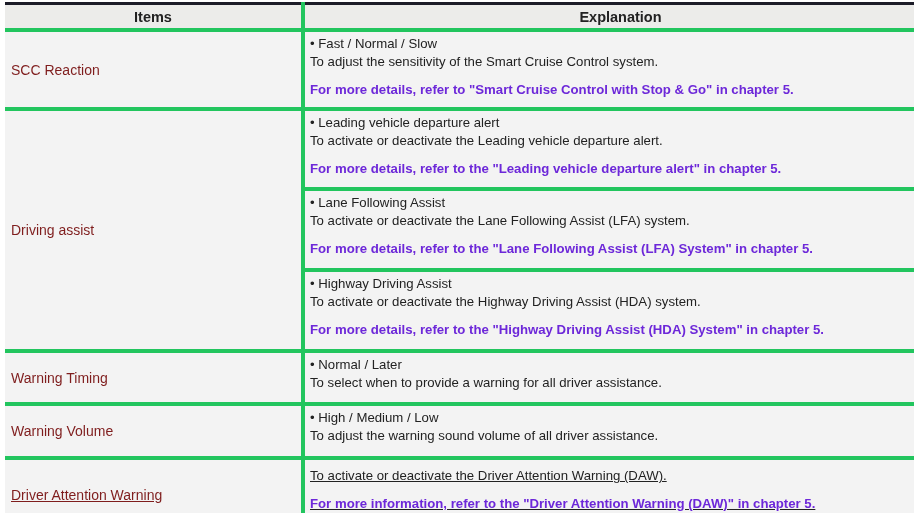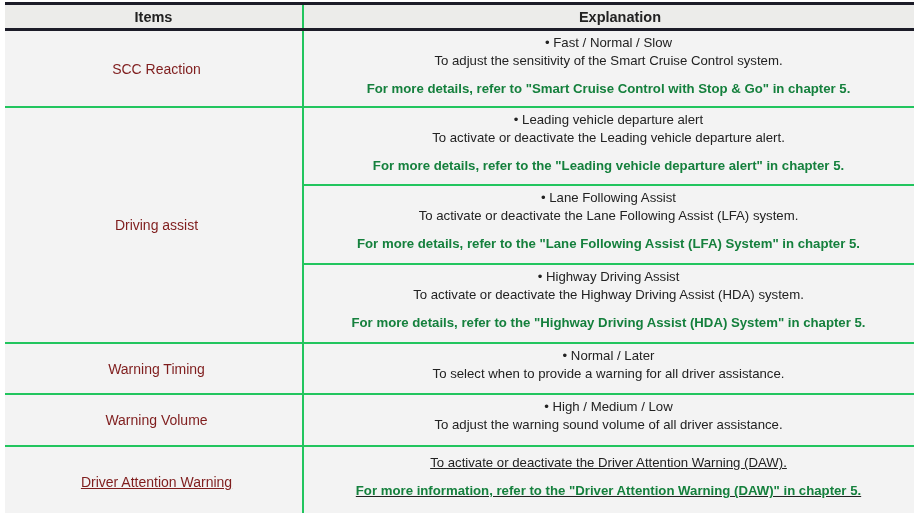--- a/index.html
+++ b/index.html
@@ -20,24 +20,23 @@
       left: 5px;
       top: 2px;
       width: 909px;
       border-collapse: collapse;
       table-layout: fixed;
       background: #f3f3f3;
     }
     .table col.c1 { width: 298px; }
     .table col.c2 { width: 611px; }
     .table th, .table td {
-      border: 2px solid #22c55e;
+      border: 4px solid #22c55e;
       padding: 0;
       vertical-align: middle;
-      text-align: center;
     }
     .table thead tr th {
       border-top: 3px solid #1c1c28;
       border-bottom: 3px solid #1c1c28;
       background: #ececea;
       height: 23px;
       font-weight: bold;
       font-size: 14.5px;
       text-align: center;
       color: #222;
@@ -56,21 +55,21 @@
       line-height: 18px;
       color: #222;
       vertical-align: top !important;
     }
     .exp-cell .line { display: block; white-space: nowrap; }
     .exp-cell .ref {
       display: block;
       font-weight: bold;
       margin-top: 10px;
       white-space: nowrap;
-      color: #15803d;
+      color: #6d28d9;
     }
     .r-scc td { height: 66px; }
     .r-da1 td { height: 67px; }
     .r-da2 td { height: 68px; }
     .r-da3 td { height: 68px; margin-left: 12px; }
     .r-wt td { height: 40px; }
     .r-wv td { height: 41px; margin-left: 44px; }
     .r-daw td { height: 56px; text-decoration: underline; }
     .r-daw .exp-cell { padding-top: 7px !important; }
   </style>

